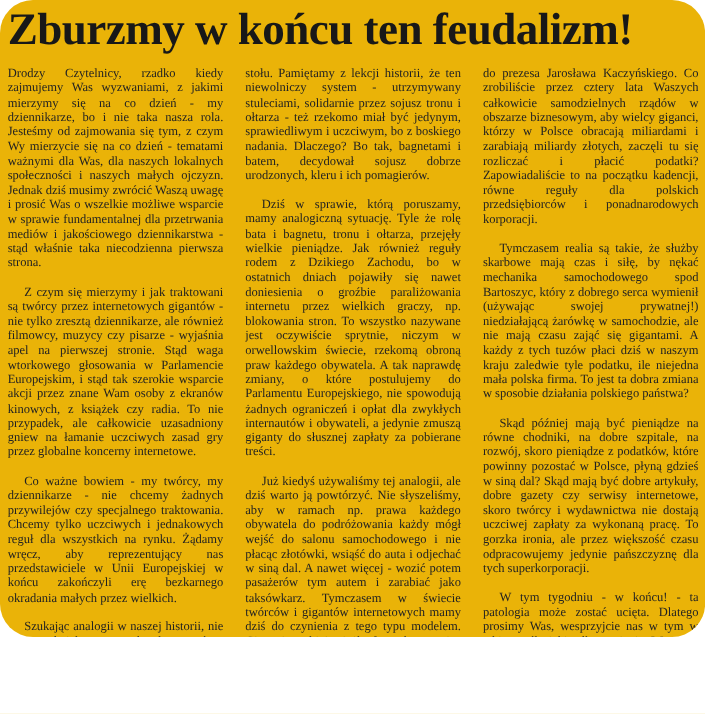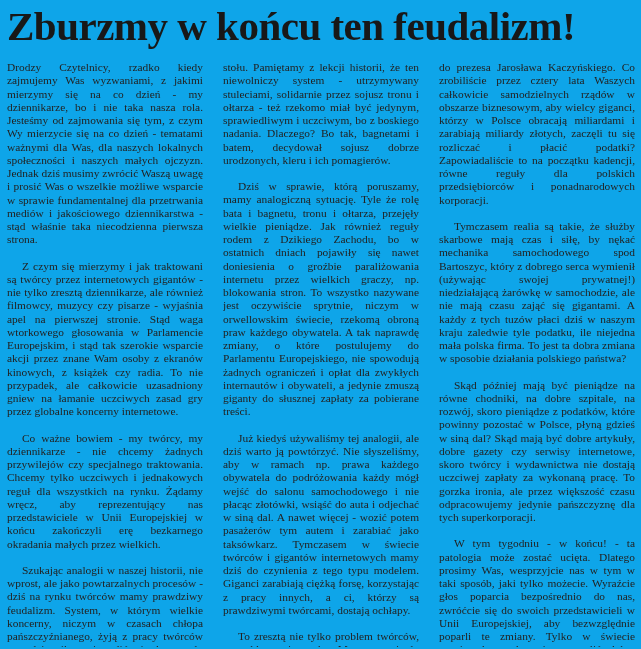--- a/index.html
+++ b/index.html
@@ -3,26 +3,27 @@
 <meta charset="utf-8">
 <style>
   html, body {
     margin: 0;
     padding: 0;
     background: #ffffff;
   }
   .page {
     position: relative;
     width: 641px;
-    height: 649px;
-    background: #0ea5e9;
+    height: 579px;
+    background: #eab308;
     color: #1e1e1e;
     overflow: hidden;
     box-sizing: border-box;
     padding: 2px 6px 0 7px;
+    border-radius: 30px;
   }
   .headline {
     font-family: "Liberation Serif", serif;
     font-weight: 600;
     font-size: 41px;
     line-height: 48px;
     letter-spacing: -0.5px;
     color: #181818;
     margin: 0 0 11px 0;
     white-space: nowrap;

